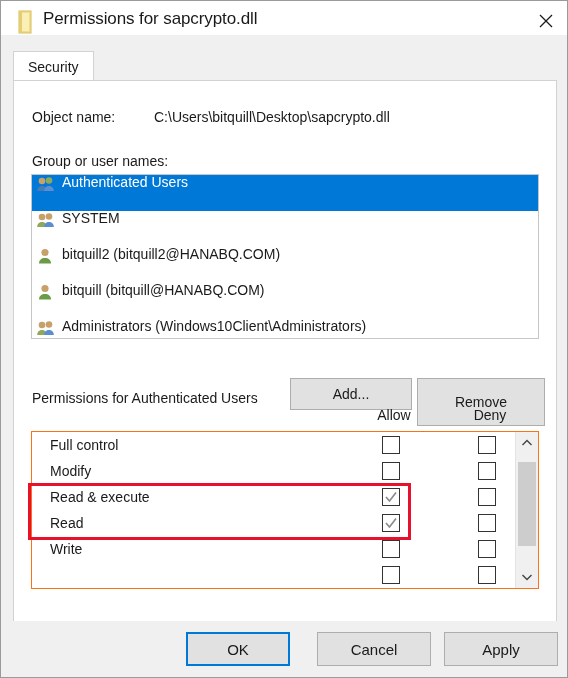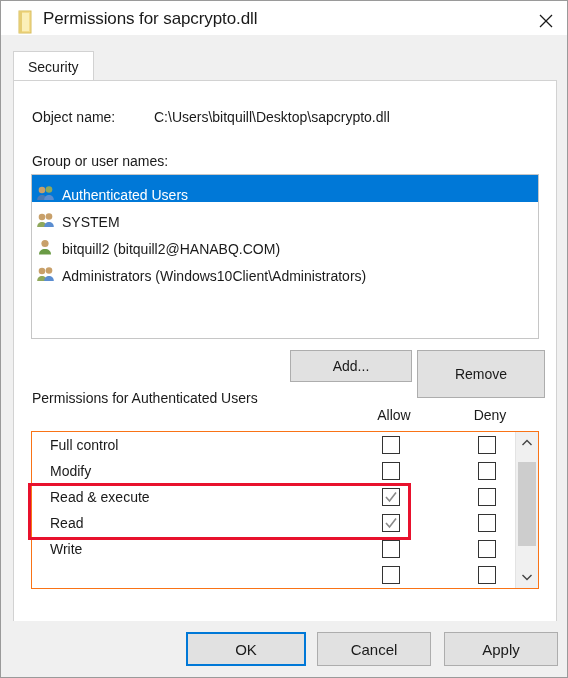--- a/index.html
+++ b/index.html
@@ -112,23 +112,23 @@
     position: absolute;
     left: 17px; top: 93px;
     width: 508px; height: 165px;
     background: #ffffff;
     border: 1px solid #c6c6c6;
     box-sizing: border-box;
     overflow: hidden;
   }
   .list-item {
     position: relative;
-    height: 27px;
-    display: flex;
-    align-items: flex-end;
+    height: 36px;
+    display: flex;
+    align-items: flex-start;
     padding-left: 4px;
     font-size: 14px;
     color: #1a1a1a;
     cursor: default;
     white-space: nowrap;
   }
   .list-item.selected {
     background: #0078d7;
     color: #ffffff;
   }
@@ -150,20 +150,21 @@
     border: 1px solid #adadad;
     box-sizing: border-box;
     font-family: "Liberation Sans", sans-serif;
     font-size: 14px;
     color: #1a1a1a;
     display: flex;
     align-items: center;
     justify-content: center;
     cursor: default;
     padding: 0;
+    margin-top: 28px;
   }
   .btn-add    { left: 276px; top: 269px; width: 122px; height: 32px; }
   .btn-remove { left: 403px; top: 269px; width: 128px; height: 48px; }
 
   
   .perm-label {
     position: absolute;
     left: 18px; top: 308px;
     width: 300px;
     font-size: 14px;
@@ -287,21 +288,21 @@
     box-sizing: border-box;
     font-family: "Liberation Sans", sans-serif;
     font-size: 15px;
     color: #1a1a1a;
     display: flex;
     align-items: center;
     justify-content: center;
     cursor: default;
   }
   .fbtn-ok {
-    left: 185px; width: 120px;
+    left: 185px; width: 104px;
     border: 2px solid #0078d7;
     background: #e1e1e1;
   }
   .fbtn-cancel { left: 316px; width: 114px; }
   .fbtn-apply  { left: 443px; width: 114px; }
 </style>
 </head>
 <body>
 
 <div id="dialog">
@@ -365,20 +366,29 @@
       <div class="list-item">
         <span class="li-icon">
           <svg width="20" height="18" viewBox="0 0 20 18">
             <circle cx="9" cy="5.5" r="3.6" fill="#c8a06a"></circle>
             <path d="M3 16.5c0-3.4 2.6-5.4 6-5.4s6 2 6 5.4z" fill="#6a9b45"></path>
           </svg>
         </span>
         <span class="li-text">bitquill2 (bitquill2@HANABQ.COM)</span>
       </div>
 
+      <div class="list-item">
+        <span class="li-icon">
+          <svg width="20" height="18" viewBox="0 0 20 18">
+            <circle cx="9" cy="5.5" r="3.6" fill="#c8a06a"></circle>
+            <path d="M3 16.5c0-3.4 2.6-5.4 6-5.4s6 2 6 5.4z" fill="#6a9b45"></path>
+          </svg>
+        </span>
+        <span class="li-text">bitquill (bitquill@HANABQ.COM)</span>
+      </div>
 
       <div class="list-item">
         <span class="li-icon">
           <svg width="20" height="18" viewBox="0 0 20 18">
             <circle cx="6" cy="6" r="3.3" fill="#c8a06a"></circle>
             <path d="M1.2 16c0-3.2 2.2-5 4.8-5s4.8 1.8 4.8 5z" fill="#8fa85c"></path>
             <circle cx="13" cy="5.5" r="3.3" fill="#c8a06a"></circle>
             <path d="M8.2 16c0-3.2 2.2-5 4.8-5s4.8 1.8 4.8 5z" fill="#5b8dd0"></path>
           </svg>
         </span>

